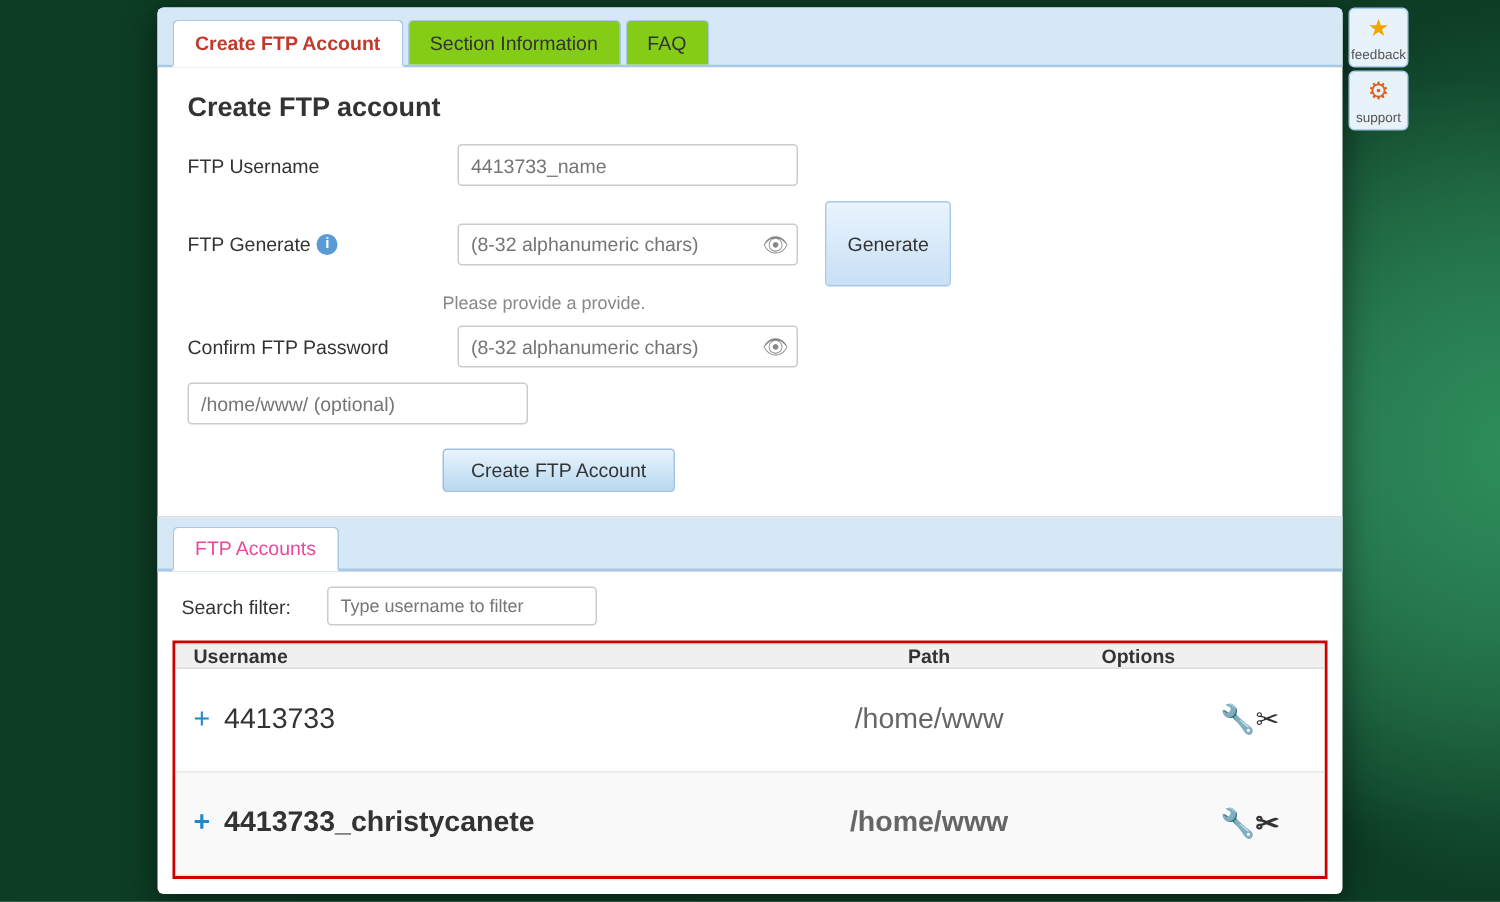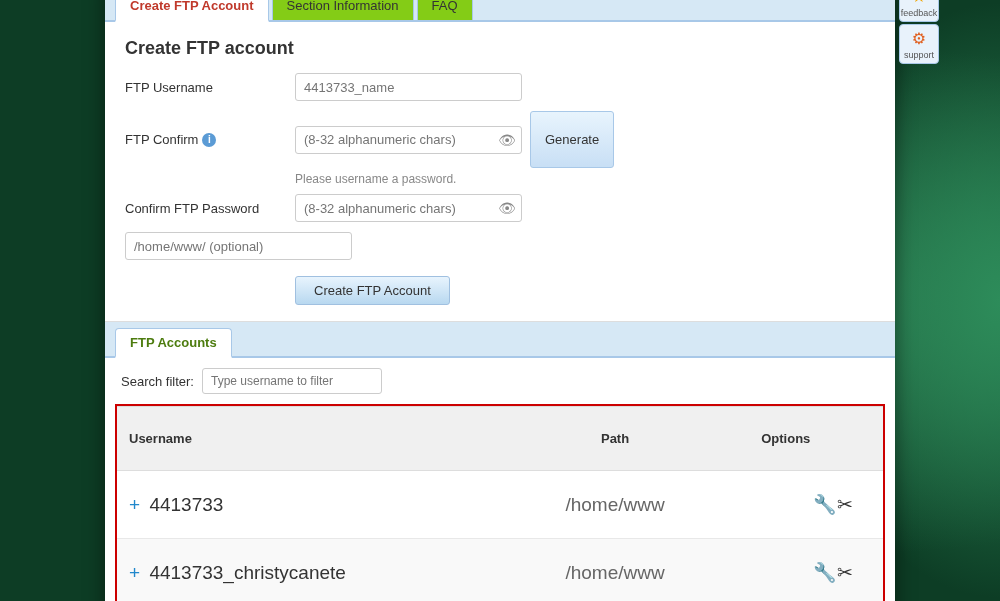--- a/index.html
+++ b/index.html
@@ -98,20 +98,21 @@
     .section-title {
       font-size: 18px;
       font-weight: bold;
       color: #333;
       margin-bottom: 14px;
     }
     .form-row {
       display: flex;
       align-items: center;
       margin-bottom: 10px;
+      gap: 10px;
     }
     .form-label {
       width: 170px;
       color: #333;
       font-size: 13px;
       flex-shrink: 0;
       display: flex;
       align-items: center;
       gap: 4px;
     }
@@ -189,68 +190,68 @@
       padding: 6px 10px 0;
     }
     .accounts-tab {
       padding: 6px 14px;
       font-size: 13px;
       cursor: pointer;
       border: 1px solid #a8c8e8;
       border-bottom: none;
       border-radius: 4px 4px 0 0;
       background: #fff;
-      color: #4d7c0f;
-      font-weight: bold;
+      color: #ec4899;
+      font-weight: normal;
       border-bottom: 2px solid #fff;
       margin-bottom: -2px;
     }
     .search-row {
       display: flex;
       align-items: center;
       padding: 10px 16px;
-      gap: 8px;
+      gap: 24px;
     }
     .search-label {
       color: #333;
       font-size: 13px;
     }
     .search-input {
       width: 180px;
       height: 26px;
       border: 1px solid #ccc;
       border-radius: 3px;
       padding: 3px 8px;
       font-size: 12px;
       color: #a21caf;
     }
     .accounts-table {
       width: 100%;
       border-collapse: collapse;
     }
     .accounts-table th {
       background: #f0f0f0;
-      padding: 24px 12px;
+      padding: 0 12px;
       text-align: left;
       font-size: 13px;
       color: #333;
       border-top: 1px solid #ddd;
       border-bottom: 1px solid #ddd;
     }
     .accounts-table th:nth-child(2) { text-align: center; }
-    .accounts-table th:nth-child(3) { text-align: center; padding-right: 40px; }
+    .accounts-table th:nth-child(3) { text-align: left; padding-right: 40px; }
     .accounts-table td {
       padding: 22px 12px;
       font-size: 19px;
       color: #333;
       border-bottom: 1px solid #e8e8e8;
     }
     .accounts-table td:nth-child(2) { text-align: center; color: #666; }
     .accounts-table td:nth-child(3) { text-align: right; padding-right: 30px; }
-    .row-even { background: #f9f9f9; }
+    .row-even { background: #f9f9f9; font-weight: bold; }
     .row-odd { background: #fff; }
     .plus-icon { color: #2288cc; margin-right: 4px; }
     .tools-icon {
       display: inline-flex;
       align-items: center;
       gap: 2px;
       cursor: pointer;
     }
     .red-outline-wrap {
       border: 2px solid #cc0000;
@@ -286,30 +287,30 @@
       <div class="form-label">
         <span>FTP Username</span>
       </div>
       <div class="form-input-wrap">
         <input class="form-input" type="text" placeholder="4413733_name" style="">
       </div>
     </div>
 
     <div class="form-row">
       <div class="form-label">
-        <span>FTP Confirm</span>
+        <span>FTP Generate</span>
         <span class="info-icon">i</span>
       </div>
       <div class="form-input-wrap">
         <input class="form-input" type="password" style="padding-right: 26px;" placeholder="(8-32 alphanumeric chars)">
         <span class="eye-icon">👁</span>
       </div>
       <button class="generate-btn">Generate</button>
     </div>
-    <div class="password-hint">Please username a password.</div>
+    <div class="password-hint">Please provide a provide.</div>
 
     <div class="form-row">
       <div class="form-label">
         <span>Confirm FTP Password</span>
       </div>
       <div class="form-input-wrap">
         <input class="form-input" type="password" style="padding-right: 26px;" placeholder="(8-32 alphanumeric chars)">
         <span class="eye-icon">👁</span>
       </div>
     </div>

